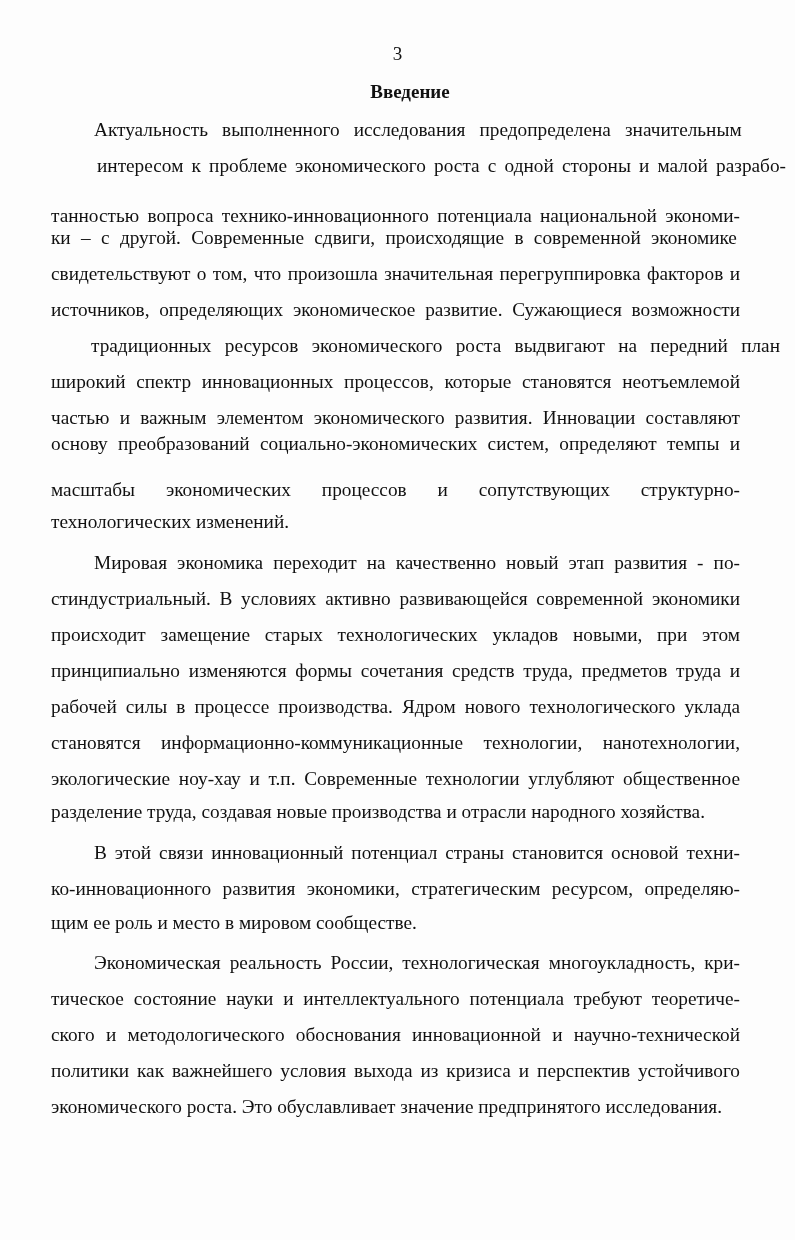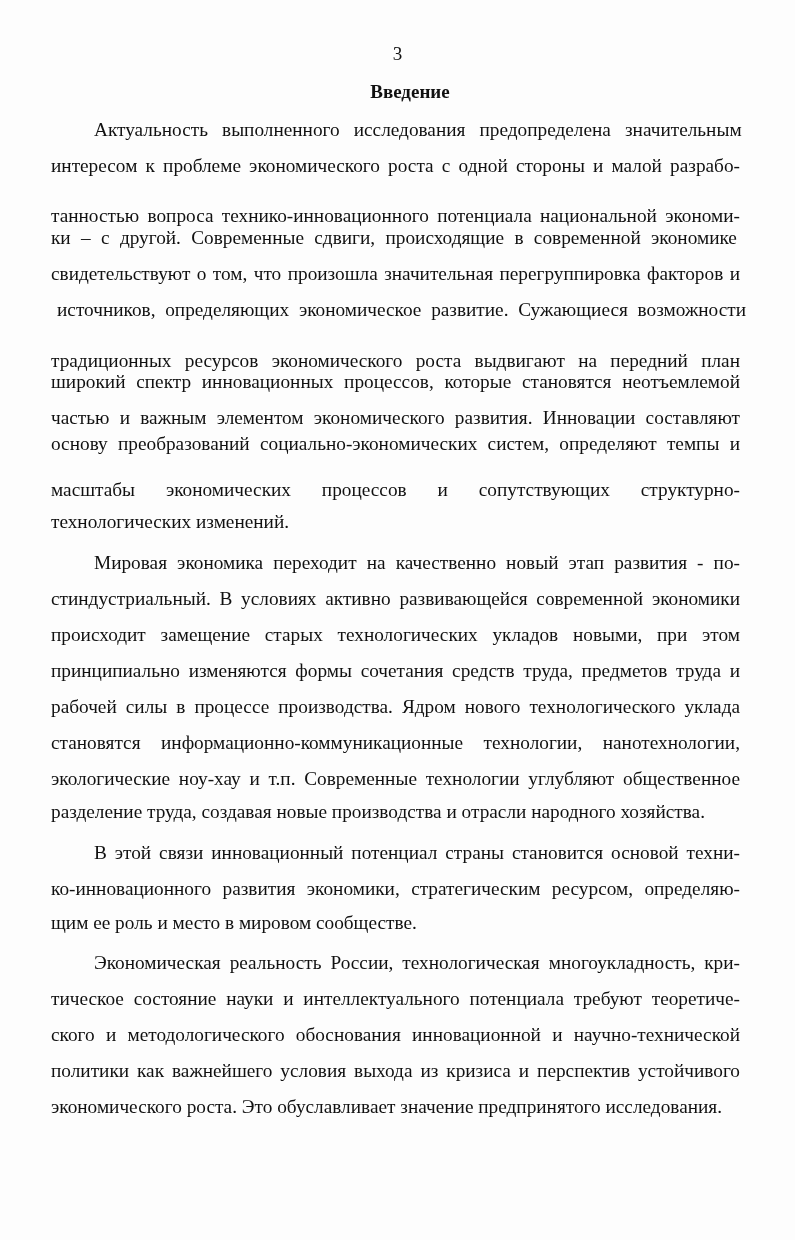--- a/index.html
+++ b/index.html
@@ -30,26 +30,26 @@
 </style>
 </head>
 <body>
 
 <div class="page">
   <div class="page-number">3</div>
   <div class="heading">Введение</div>
   <div class="lines-container" id="lines">
       <div>
         <div class="line indent" style="top: 115px; white-space: nowrap; text-align: left; text-align-last: left; word-spacing: 9.25391px;"><span class="em">Актуальность выполненного исследования</span><span> предопределена значительным</span></div>
-        <div class="line" style="top: 151px; white-space: nowrap; text-align: left; text-align-last: left; word-spacing: 3.36406px;"><span>интересом к проблеме экономического роста с одной стороны и малой разрабо-</span></div>
+        <div class="line" style="top: 151px; white-space: nowrap; text-align: left; text-align-last: left; word-spacing: 3.36406px; margin-left: 46px;"><span>интересом к проблеме экономического роста с одной стороны и малой разрабо-</span></div>
         <div class="line" style="top: 187px; white-space: nowrap; text-align: left; text-align-last: left; word-spacing: 3.46563px; margin-top: 14px;"><span>танностью вопроса технико-инновационного потенциала национальной экономи-</span></div>
         <div class="line" style="top: 223px; white-space: nowrap; text-align: left; text-align-last: left; word-spacing: 5.51042px;"><span>ки – с другой. Современные сдвиги, происходящие в современной экономике</span></div>
         <div class="line" style="top: 259px; white-space: nowrap; text-align: left; text-align-last: left; word-spacing: 1.59766px;"><span>свидетельствуют о том, что произошла значительная перегруппировка факторов и</span></div>
-        <div class="line" style="top: 295px; white-space: nowrap; text-align: left; text-align-last: left; word-spacing: 4.89687px; margin-left: 6px;"><span>источников, определяющих экономическое развитие. Сужающиеся возможности</span></div>
-        <div class="line" style="top: 346px; white-space: nowrap; text-align: right; text-align-last: left; word-spacing: 8.46205px;"><span>традиционных ресурсов экономического роста выдвигают на передний план</span></div>
+        <div class="line" style="top: 295px; white-space: nowrap; text-align: left; text-align-last: left; word-spacing: 4.89687px;"><span>источников, определяющих экономическое развитие. Сужающиеся возможности</span></div>
+        <div class="line" style="top: 331px; white-space: nowrap; text-align: right; text-align-last: left; word-spacing: 8.46205px; margin-left: 40px;"><span>традиционных ресурсов экономического роста выдвигают на передний план</span></div>
         <div class="line" style="top: 367px; white-space: nowrap; text-align: left; text-align-last: left; word-spacing: 5.92969px;"><span>широкий спектр инновационных процессов, которые становятся неотъемлемой</span></div>
         <div class="line" style="top: 403px; white-space: nowrap; text-align: left; text-align-last: left; word-spacing: 5.43527px;"><span>частью и важным элементом экономического развития. Инновации составляют</span></div>
         <div class="line" style="top: 429px; white-space: nowrap; text-align: left; text-align-last: left; word-spacing: 5.45312px;"><span>основу преобразований социально-экономических систем, определяют темпы и</span></div>
         <div class="line" style="top: 475px; white-space: nowrap; text-align: left; text-align-last: left; word-spacing: 26.0813px;"><span>масштабы экономических процессов и сопутствующих структурно-</span></div>
         <div class="line last" style="top: 507px; white-space: nowrap;"><span>технологических изменений.</span></div>
       </div>
       <div>
         <div class="line indent" style="top: 548px; white-space: nowrap; text-align: left; text-align-last: left; word-spacing: 5.26042px;"><span>Мировая экономика переходит на качественно новый этап развития - по-</span></div>
         <div class="line" style="top: 584px; white-space: nowrap; text-align: left; text-align-last: left; word-spacing: 3.89583px;"><span>стиндустриальный. В условиях активно развивающейся современной экономики</span></div>
         <div class="line" style="top: 620px; white-space: nowrap; text-align: left; text-align-last: left; word-spacing: 9.92188px;"><span>происходит замещение старых технологических укладов новыми, при этом</span></div>

